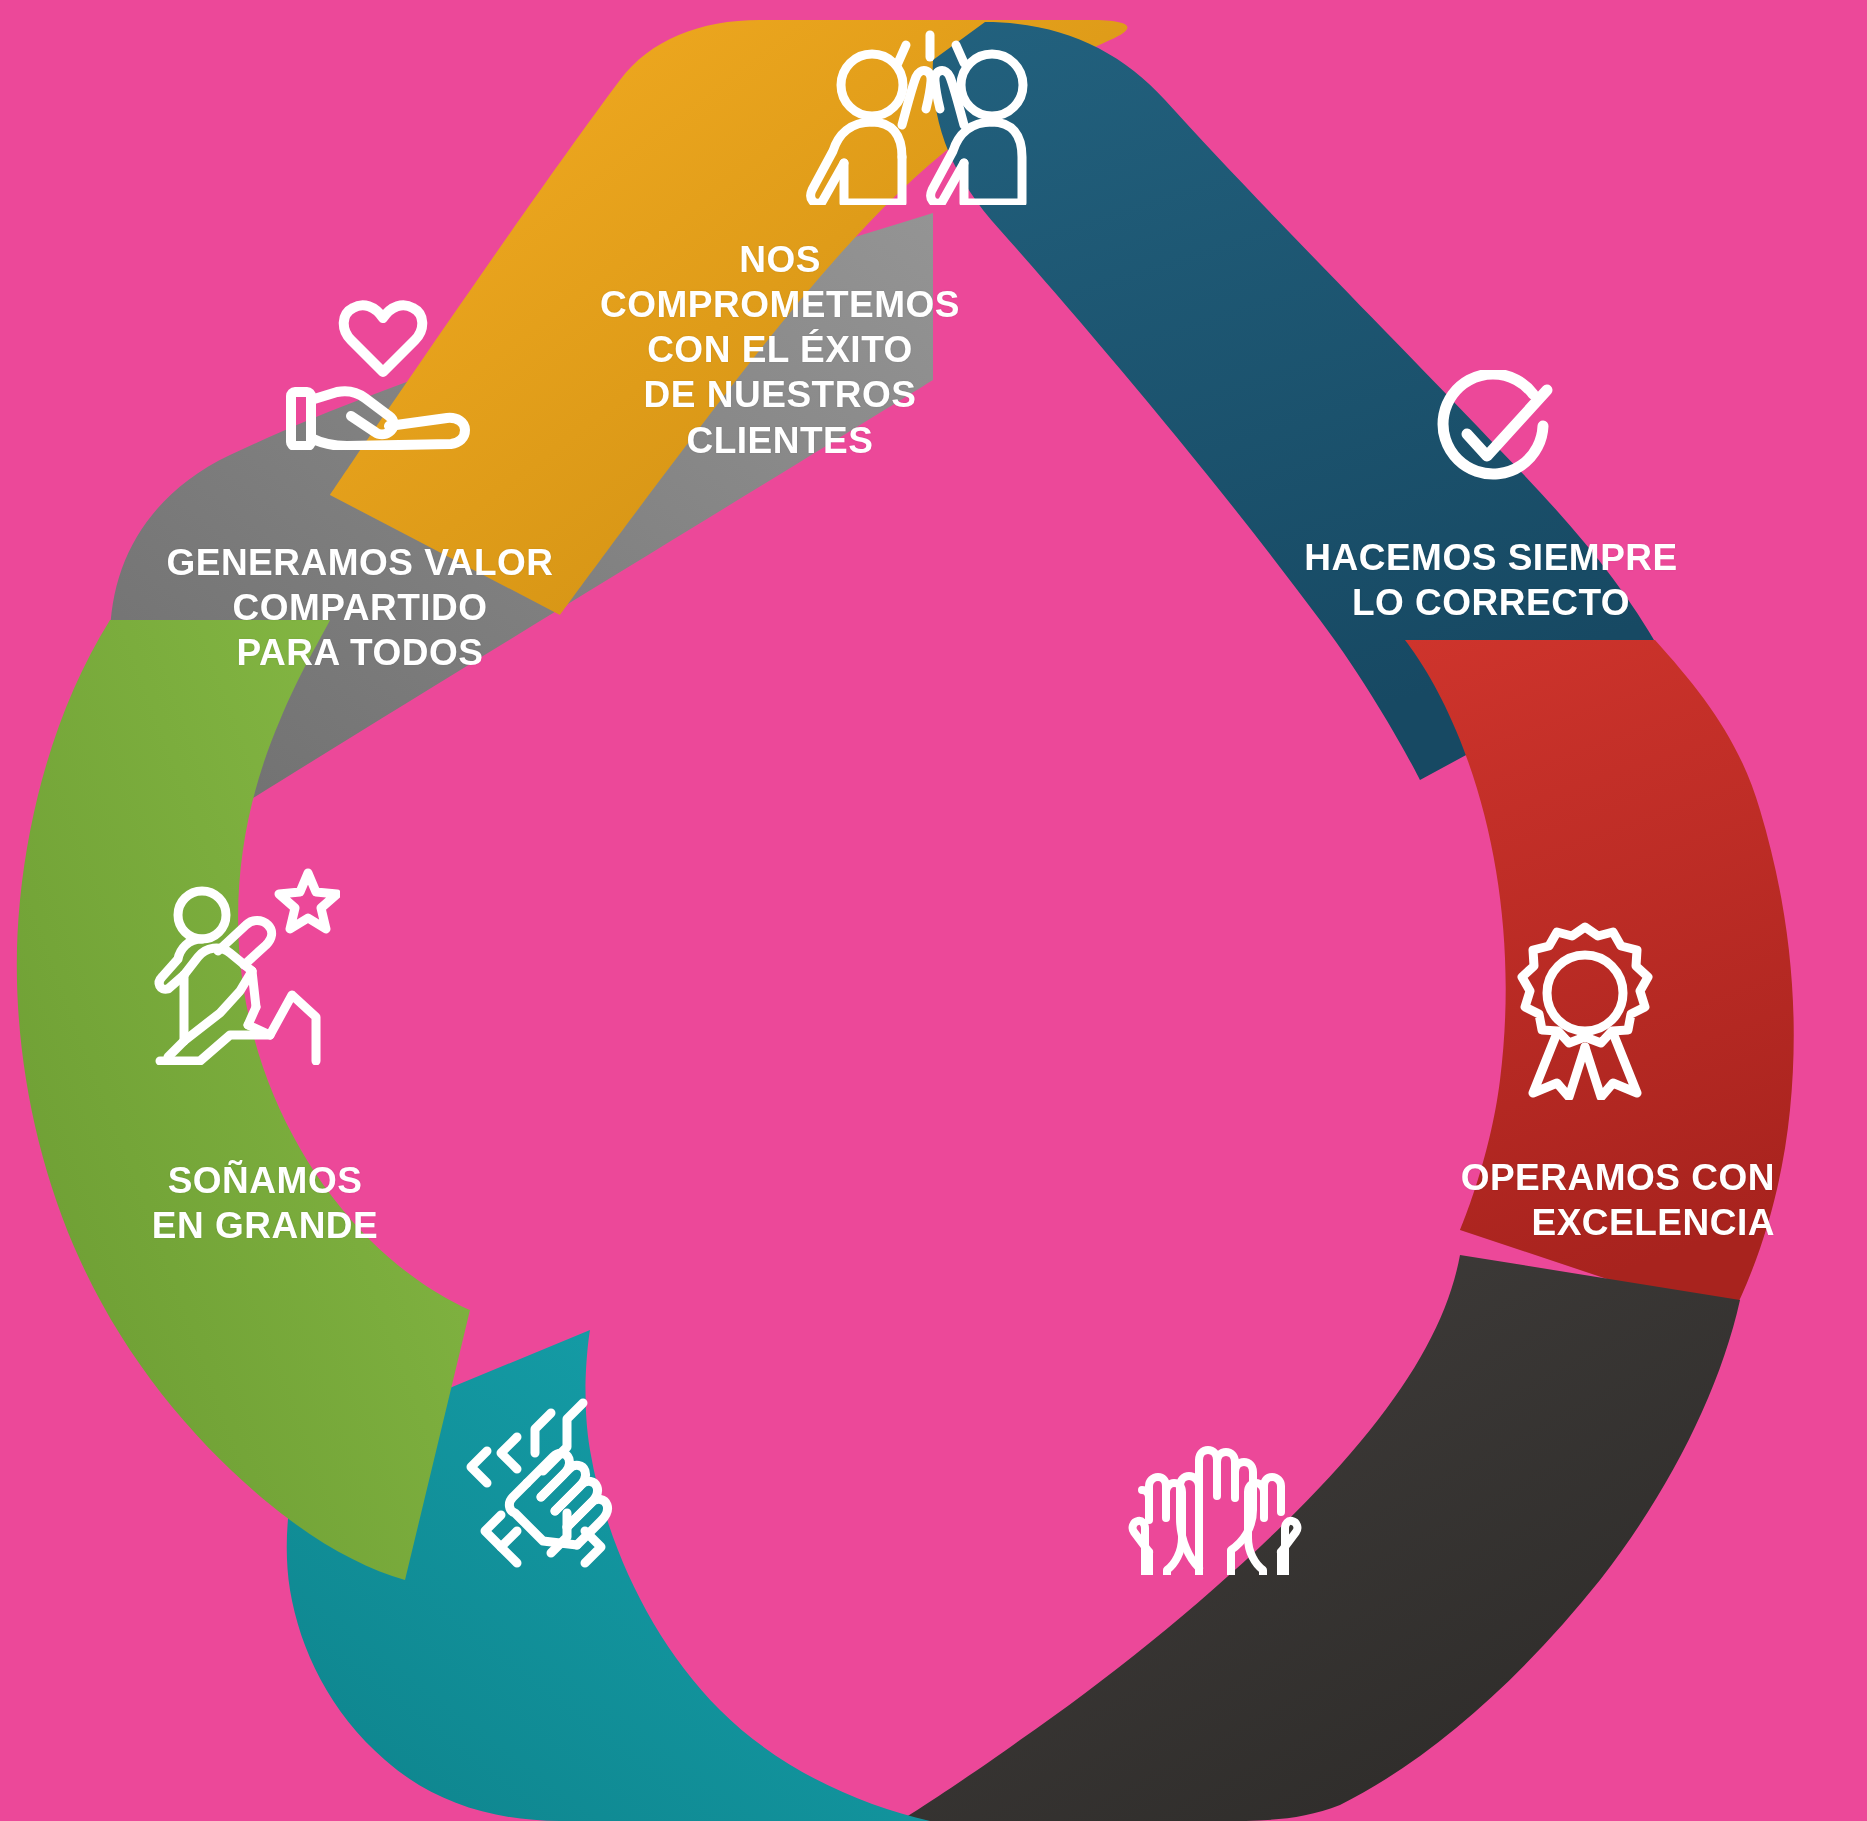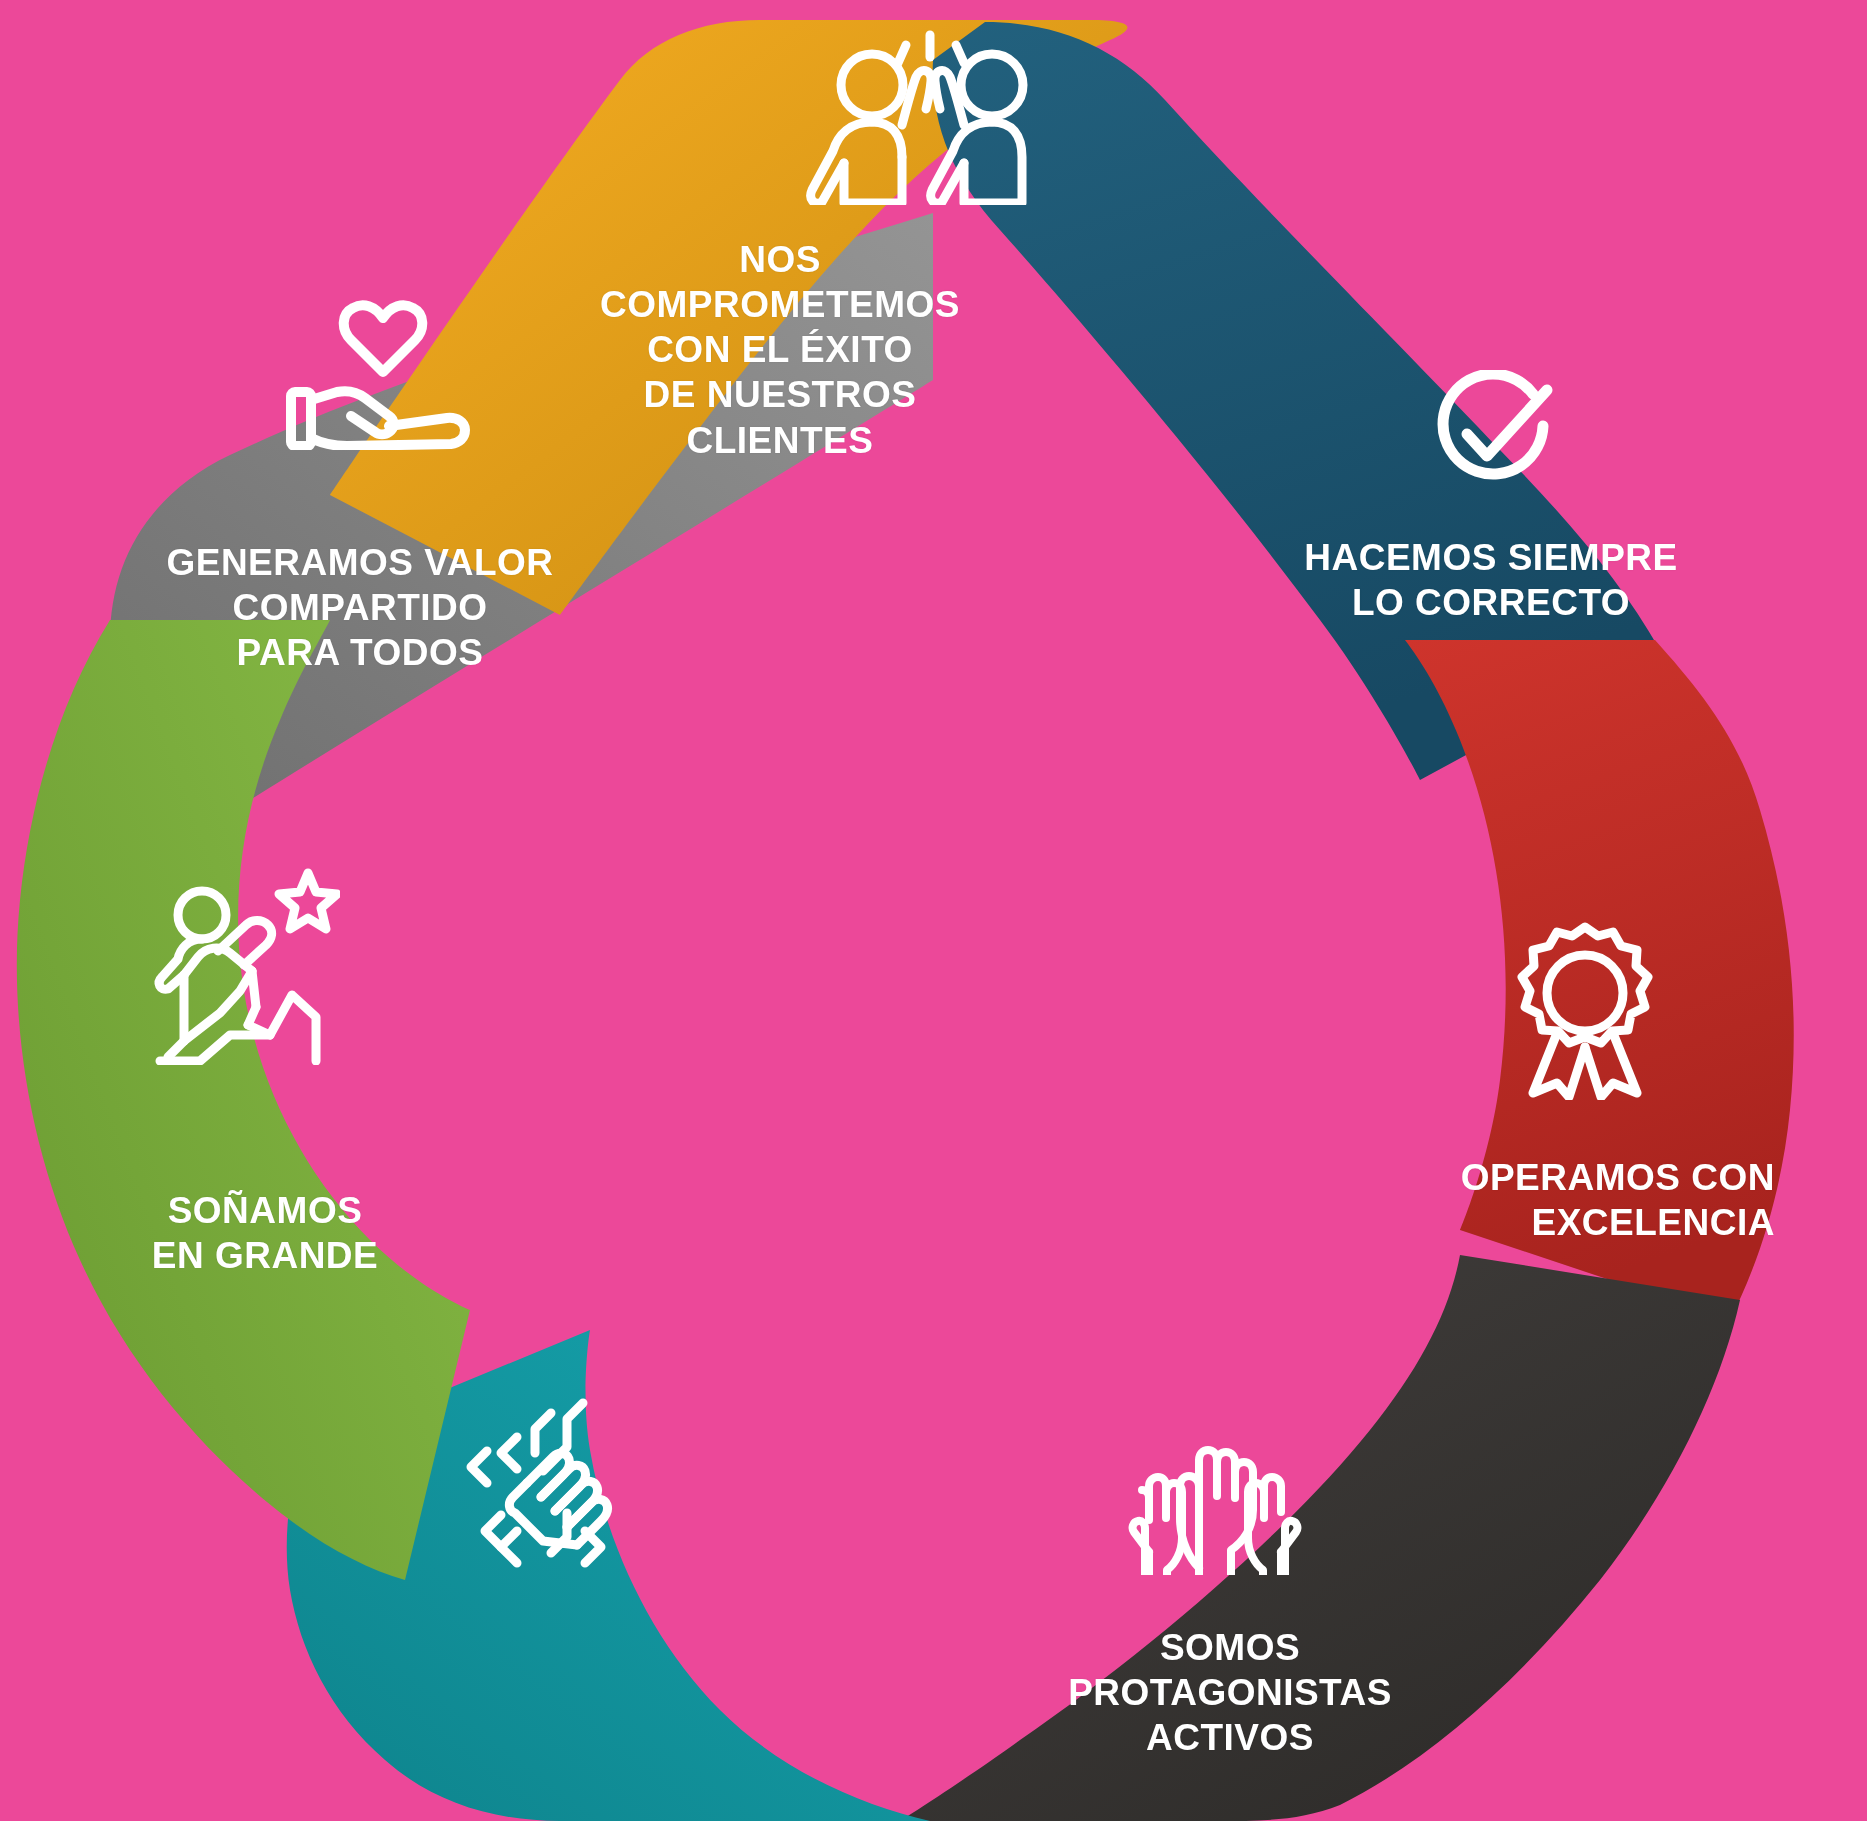--- a/index.html
+++ b/index.html
@@ -160,26 +160,23 @@
 CON EL ÉXITO
 DE NUESTROS
 CLIENTES</div>
 
   <div class="seg-label" style="left:1276px;top:535px;width:430px;font-size:37px;">HACEMOS SIEMPRE
 LO CORRECTO</div>
 
   <div class="seg-label" style="left:1385px;top:1155px;width:390px;font-size:37px;text-align:right;">OPERAMOS CON
 EXCELENCIA</div>
 
-  <div class="seg-label" style="left:1030px;top:1625px;width:400px;font-size:37px;">SOMOS
-PROTAGONISTAS
-ACTIVOS</div>
-
-
-  <div class="seg-label" style="left:110px;top:1158px;width:310px;font-size:37px;margin-top:30px;">SOÑAMOS
+
+
+  <div class="seg-label" style="left:110px;top:1158px;width:310px;font-size:37px;">SOÑAMOS
 EN GRANDE</div>
 
   <div class="seg-label" style="left:155px;top:540px;width:410px;font-size:37px;">GENERAMOS VALOR
 COMPARTIDO
 PARA TODOS</div>
 
   <div class="ico" style="left:800px;top:25px;width:260px;height:180px;">
     <svg viewBox="0 0 260 180" fill="none" stroke="#fff" stroke-width="9" stroke-linecap="round" stroke-linejoin="round">
       <circle cx="72" cy="60" r="31"></circle>
       <circle cx="192" cy="60" r="31"></circle>

